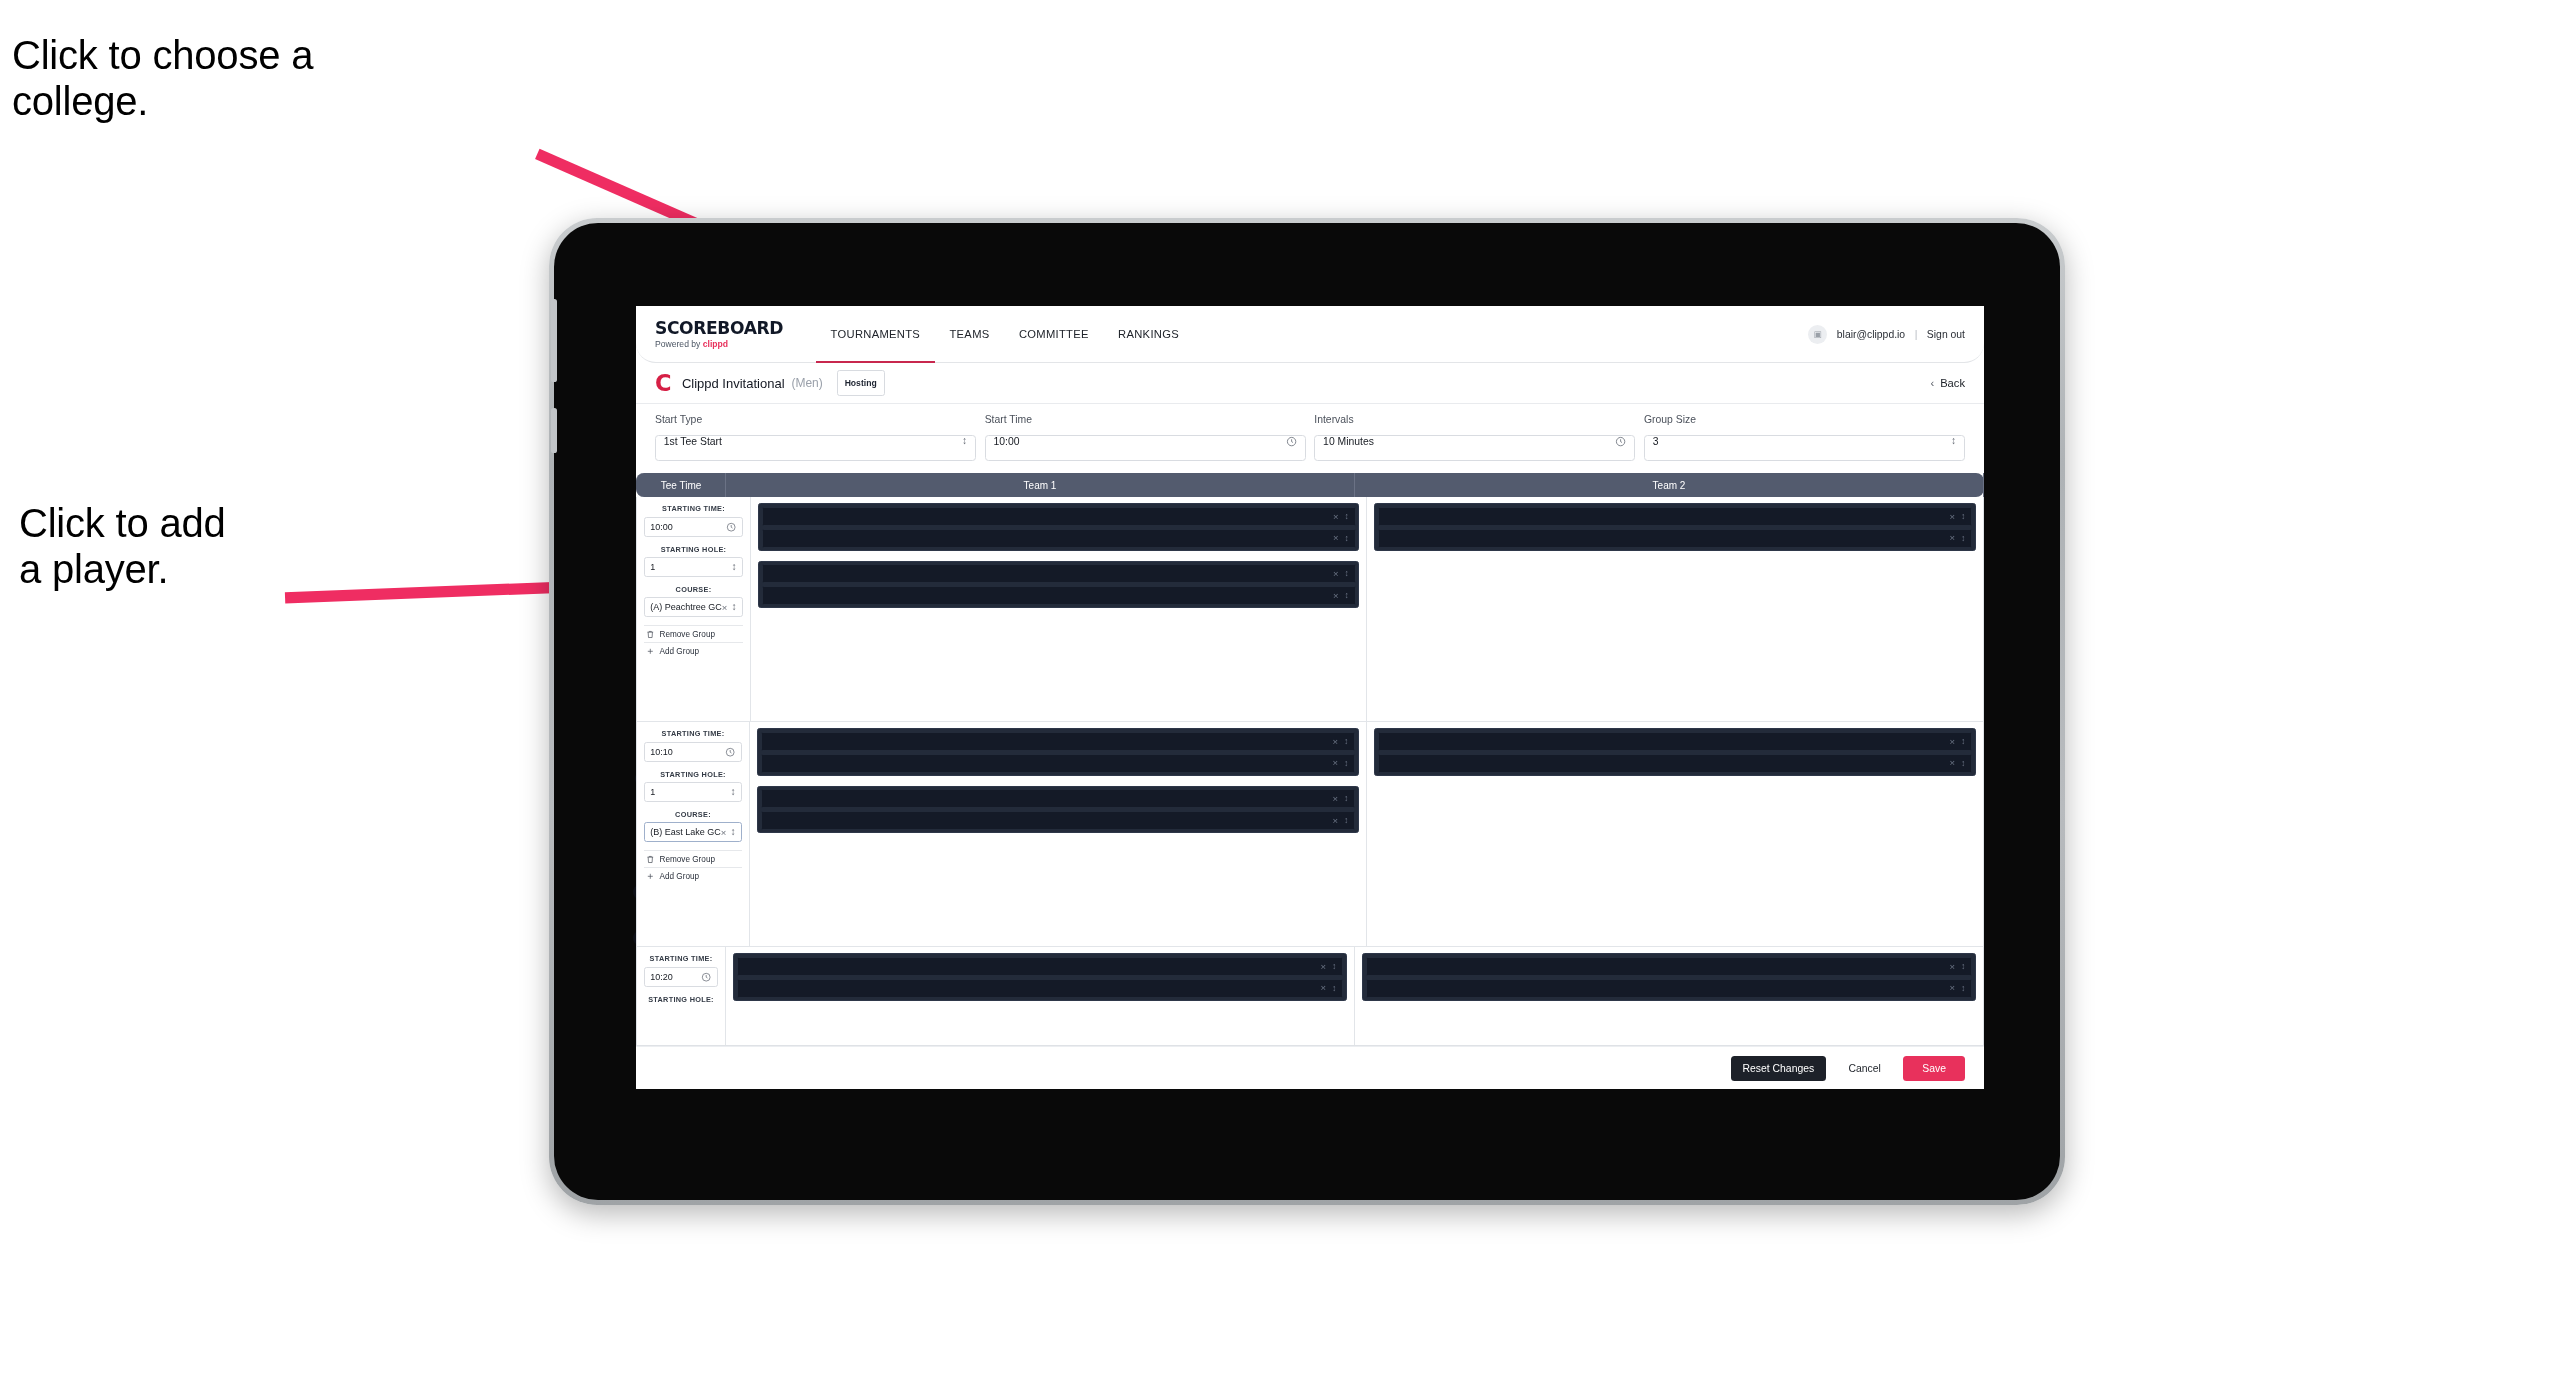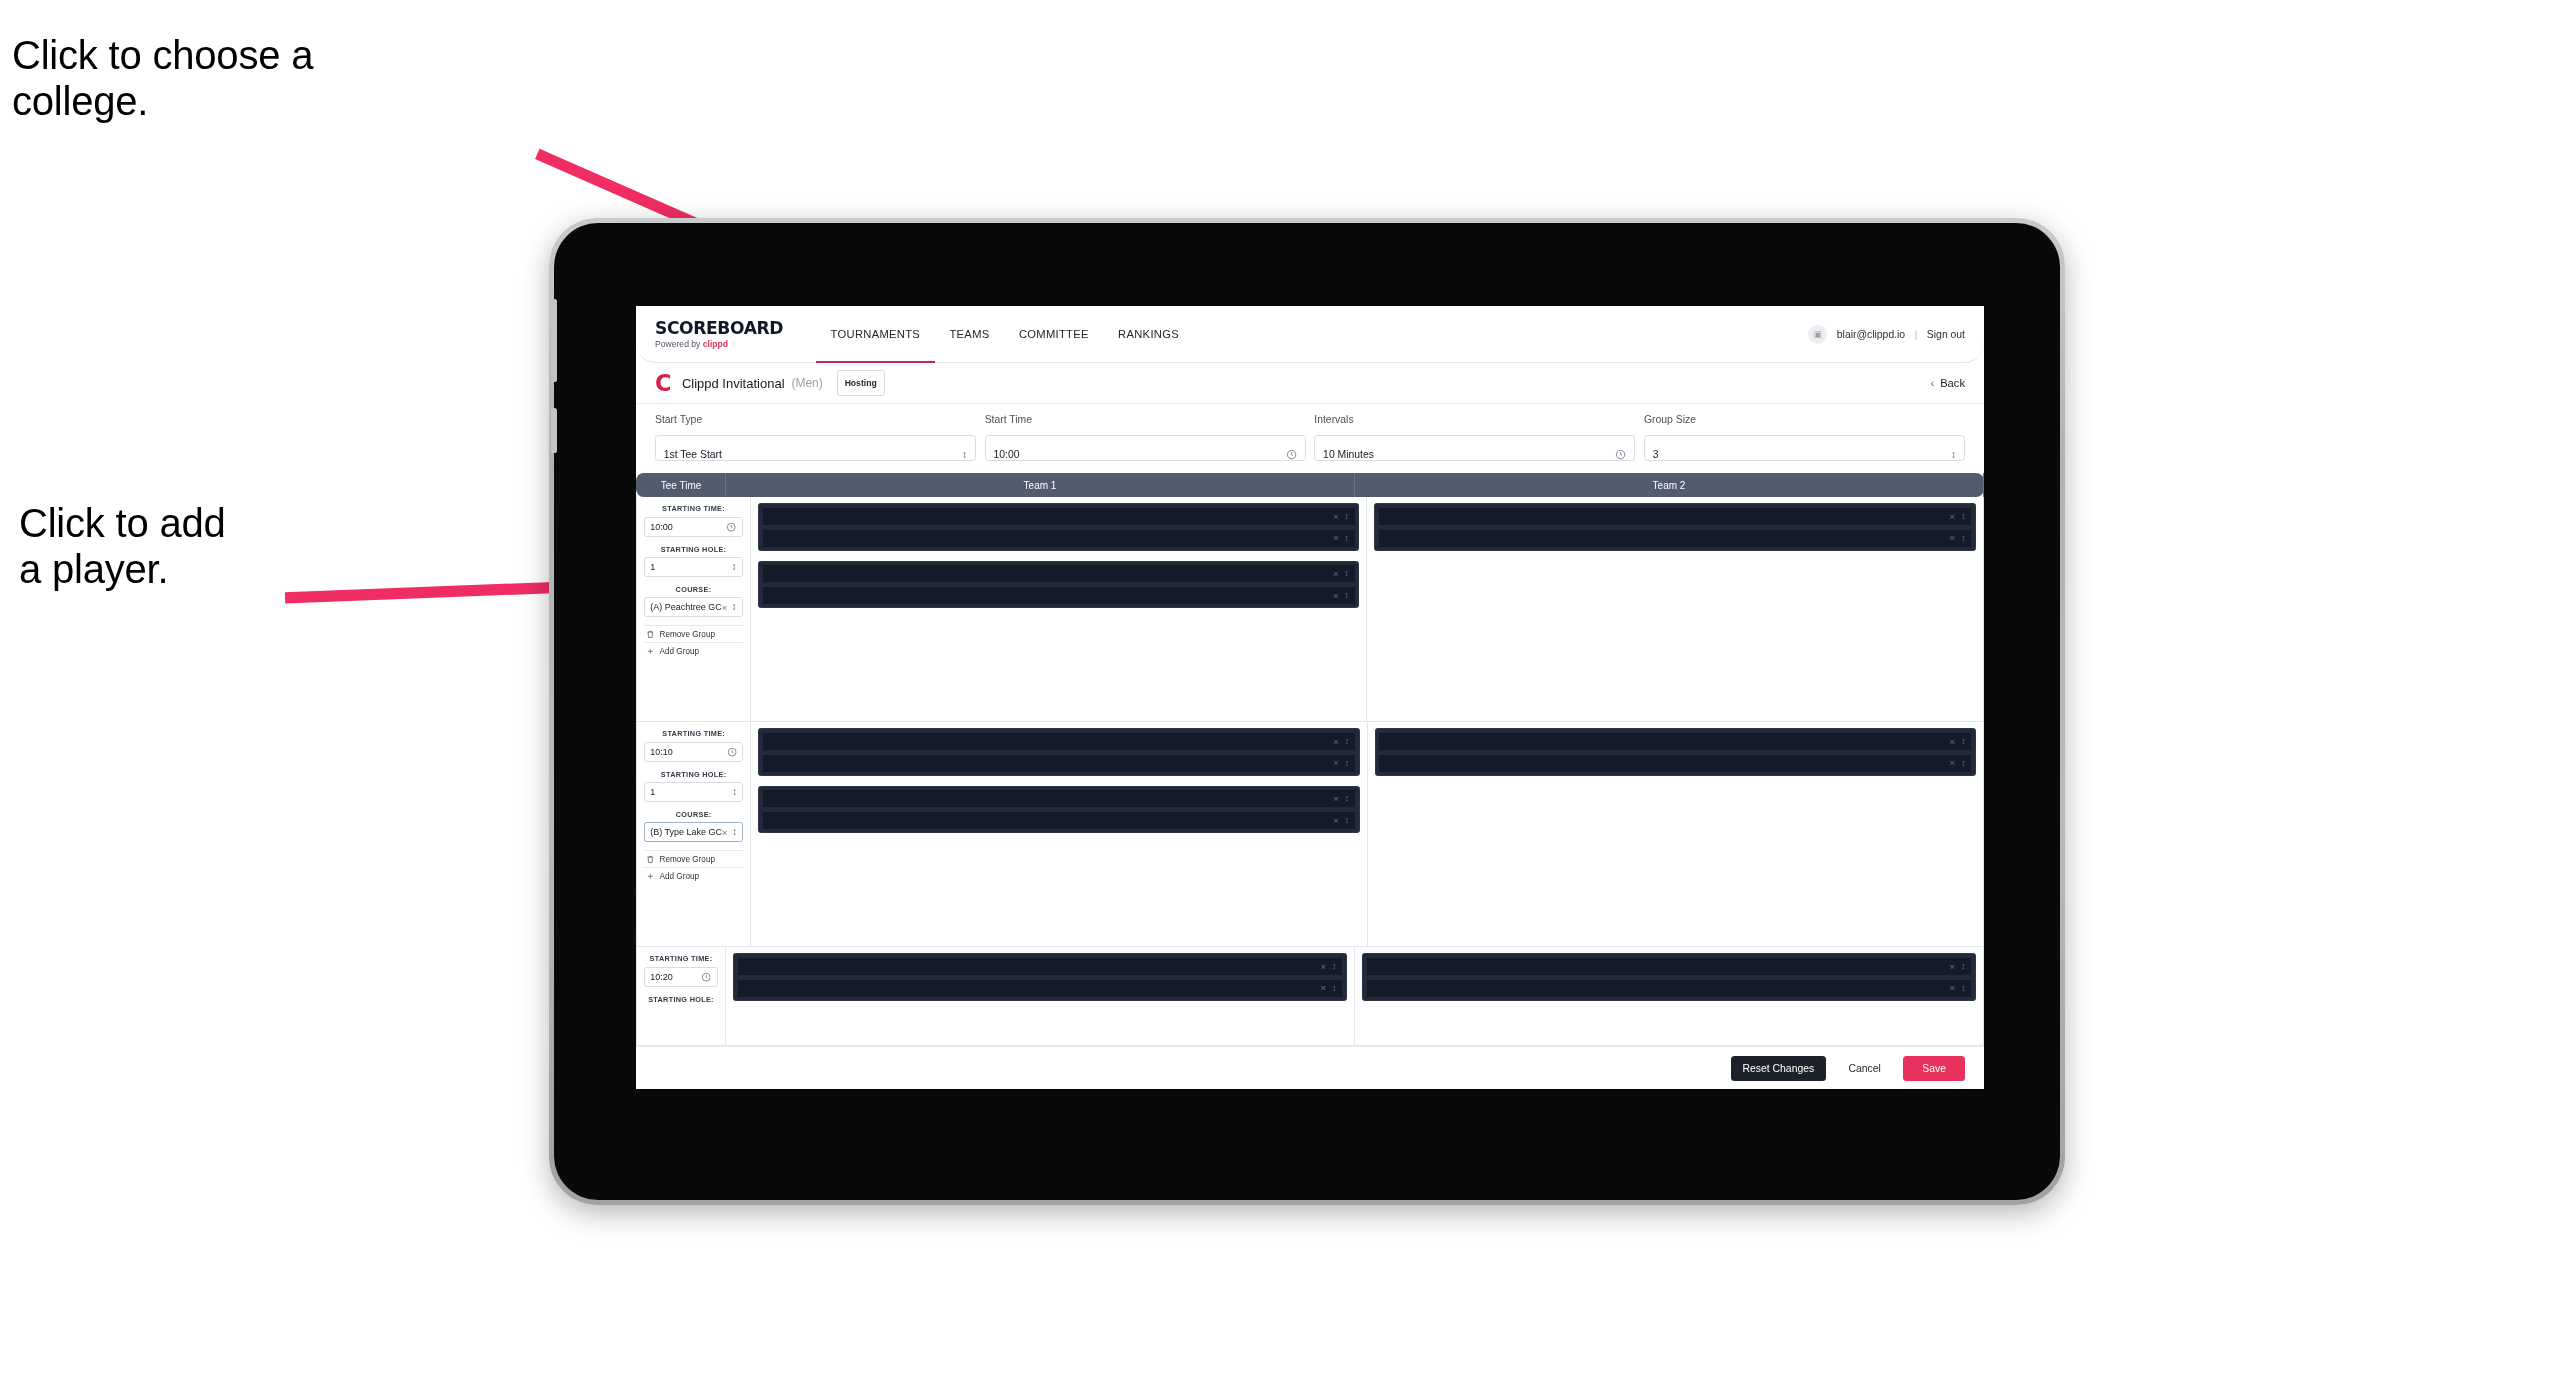--- a/index.html
+++ b/index.html
@@ -142,21 +142,21 @@
     flex: 0 0 auto;
     display: flex; gap: 8.6px;
     padding: 10.4px 19px 12px 19px;
   }
   .field { flex: 1 1 0; min-width: 0; }
   .field-label { font-size: 10.4px; color: #4b515b; margin-bottom: 10px; }
   .field-ctl {
     height: 26px;
     border: 0.9px solid #d9dce1; border-radius: 3.5px;
     background: #fff;
-    display: flex; align-items: flex-end;
+    display: flex; align-items: flex-start;
     padding: 0 7.8px;
     font-size: 10.4px; color: #171b22;
     cursor: pointer;
   }
   .field-ctl .val { flex: 1 1 auto; overflow: hidden; white-space: nowrap; }
   .stepper-ico { color: #6b707a; font-size: 10.4px; line-height: 1; }
   .clock-ico { width: 11.2px; height: 11.2px; }
 
   
   #grid-head {
@@ -464,21 +464,21 @@
                 <path d="M12 7v5l3 2"></path>
               </svg>
             </div>
             <div class="mini-label">STARTING HOLE:</div>
             <div class="mini-ctl">
               <span class="val">1</span>
               <span class="stepper-ico">↕</span>
             </div>
             <div class="mini-label">COURSE:</div>
             <div class="mini-ctl focus">
-              <span class="val">(B) Type Lake GC</span>
+              <span class="val">(B) East Lake GC</span>
               <span class="clr">×</span>
               <span class="stepper-ico">↕</span>
             </div>
             <div class="grp-act bordered">
               <svg style="width:8.6px;height:8.6px" viewBox="0 0 24 24" fill="none" stroke="#4b515b" stroke-width="2">
                 <path d="M4 6h16M9 6V4h6v2M6 6l1 15h10l1-15"></path>
               </svg>
               <span>Remove Group</span>
             </div>
             <div class="grp-act bordered">

